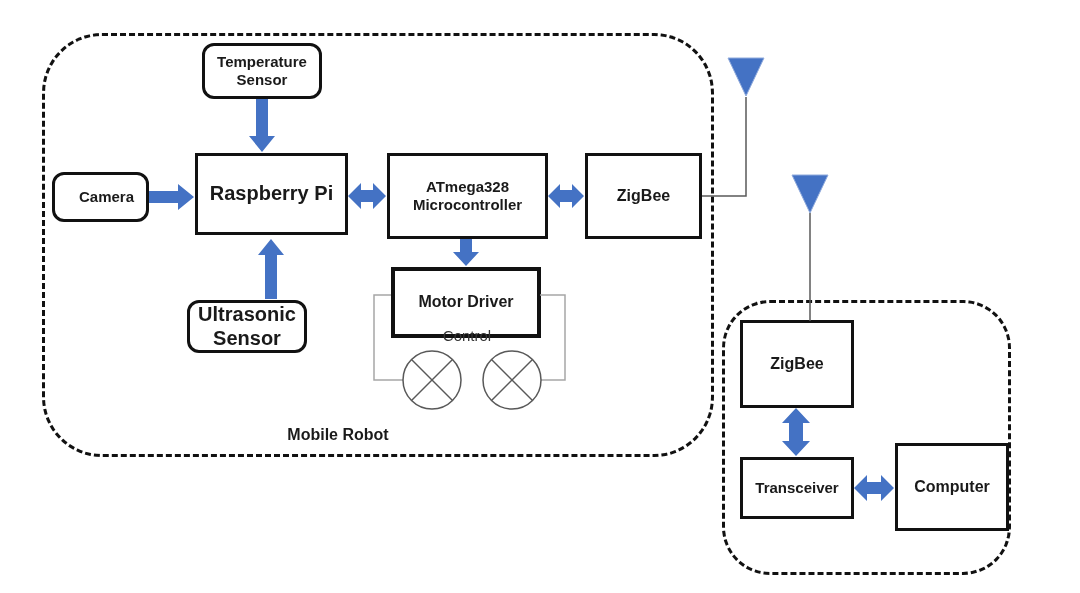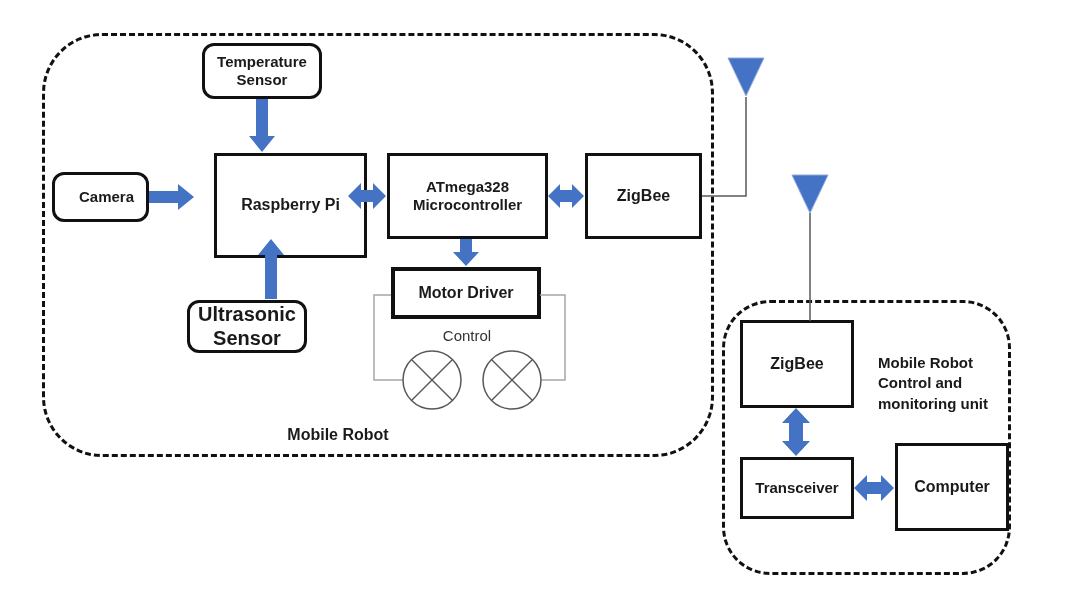--- a/index.html
+++ b/index.html
@@ -17,25 +17,25 @@
   .box {
     position:absolute; background:#ffffff; border:3px solid #111111;
     box-sizing:border-box; display:flex; align-items:center; justify-content:center;
     text-align:center; font-weight:bold; color:#1a1a1a; z-index:2;
     line-height:1.18; padding:2px;
   }
   .rounded { border-radius:12px; }
 
   #node-temperature-sensor { left:202px; top:43px;  width:120px; height:56px; font-size:15px; }
   #node-camera             { left:52px;  top:172px; width:97px;  height:50px; font-size:15px;padding-left:14px; }
-  #node-raspberry-pi       { left:195px; top:153px; width:153px; height:105px; font-size:16px;margin-left:19px; }
+  #node-raspberry-pi       { left:195px; top:153px; width:153px; height:82px; font-size:20px; }
   #node-atmega328          { left:387px; top:153px; width:161px; height:86px; font-size:15px; }
   #node-zigbee-robot       { left:585px; top:153px; width:117px; height:86px; font-size:16px; }
   #node-ultrasonic-sensor  { left:187px; top:300px; width:120px; height:53px; font-size:20px; }
-  #node-motor-driver       { left:391px; top:267px; width:150px; height:52px; font-size:16px; border-width:4px; }
+  #node-motor-driver       { left:391px; top:267px; width:150px; height:71px; font-size:16px; border-width:4px; }
 
   #node-zigbee-control     { left:740px; top:320px; width:114px; height:88px; font-size:16px; }
   #node-transceiver        { left:740px; top:457px; width:114px; height:62px; font-size:15px; }
   #node-computer           { left:895px; top:443px; width:114px; height:88px; font-size:16px; }
 
   .plain-label { position:absolute; z-index:2; color:#1a1a1a; }
   #motors-label { left:405px; top:327px; width:124px; text-align:center;
                   font-size:15px; font-weight:normal; color:#333333; }
   #robot-boundary-label { left:258px; top:420px; width:160px; text-align:center;
                   font-size:16px; font-weight:bold;margin-top:6px; }
@@ -64,21 +64,20 @@
   <div class="box" id="node-zigbee-robot">ZigBee</div>
   <div class="box rounded" id="node-ultrasonic-sensor">Ultrasonic Sensor</div>
   <div class="box" id="node-motor-driver">Motor Driver</div>
 
   <div class="plain-label" id="motors-label">Control</div>
   <div class="plain-label" id="robot-boundary-label">Mobile Robot</div>
 
   <div class="box" id="node-zigbee-control">ZigBee</div>
   <div class="box" id="node-computer">Computer</div>
   <div class="box" id="node-transceiver">Transceiver</div>
-  <div class="plain-label" id="control-boundary-label">Mobile Robot Control and monitoring unit</div>
 
   <svg id="diagram-svg" width="1080" height="593" viewBox="0 0 1080 593">
 
     <polygon class="arrow" points="256,99 256,136 249,136 262,152 275,136 268,136 268,99"></polygon>
     <polygon class="arrow" points="149,191 178,191 178,184 194,197 178,210 178,203 149,203"></polygon>
     <polygon class="arrow" points="265,299 265,255 258,255 271,239 284,255 277,255 277,299"></polygon>
     <polygon class="arrow" points="460,239 460,252 453,252 466,266 479,252 472,252 472,239"></polygon>
     <polygon class="arrow" points="348,196 361,183 361,190 373,190 373,183 386,196 373,209 373,202 361,202 361,209"></polygon>
     <polygon class="arrow" points="548,196 560,184 560,190 572,190 572,184 584,196 572,208 572,202 560,202 560,208"></polygon>
     <polygon class="arrow" points="796,408 782,423 789,423 789,441 782,441 796,456 810,441 803,441 803,423 810,423"></polygon>

